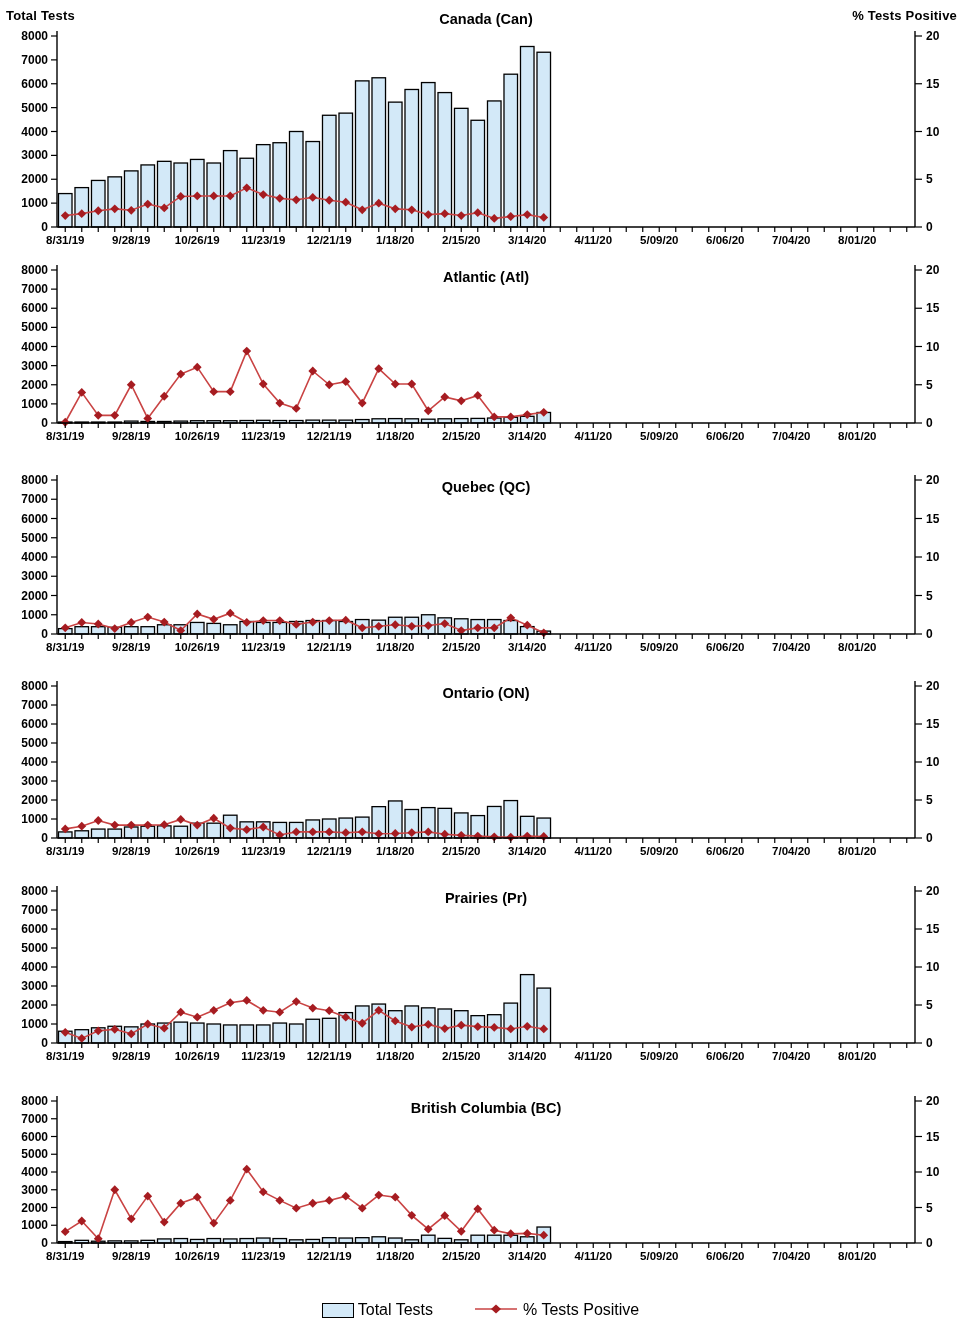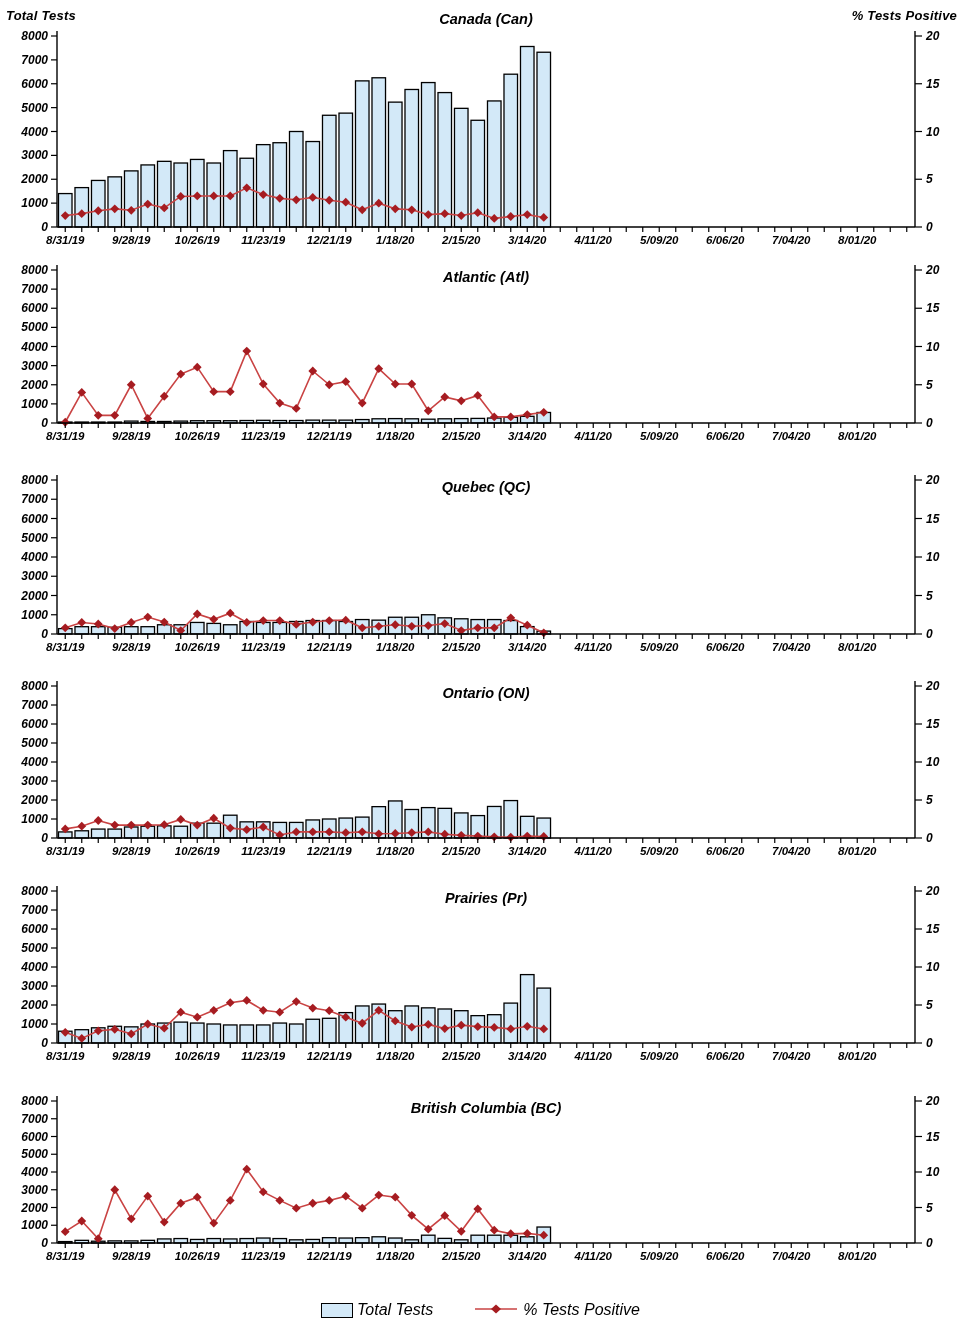--- a/index.html
+++ b/index.html
@@ -3,21 +3,20 @@
 <meta charset="utf-8">
 <style>
   html,body{margin:0;padding:0;background:#ffffff;}
   .page{
     position:relative;
     width:961px;
     height:1325px;
     background:#ffffff;
     font-family:"Liberation Sans", sans-serif;
     overflow:hidden;
-    font-style:italic;
   }
   .axis-title{
     position:absolute;
     top:8px;
     font-size:13px;
     font-weight:bold;
     color:#000;
     letter-spacing:0.2px;
   }
   .axis-title.left{left:6px;}

